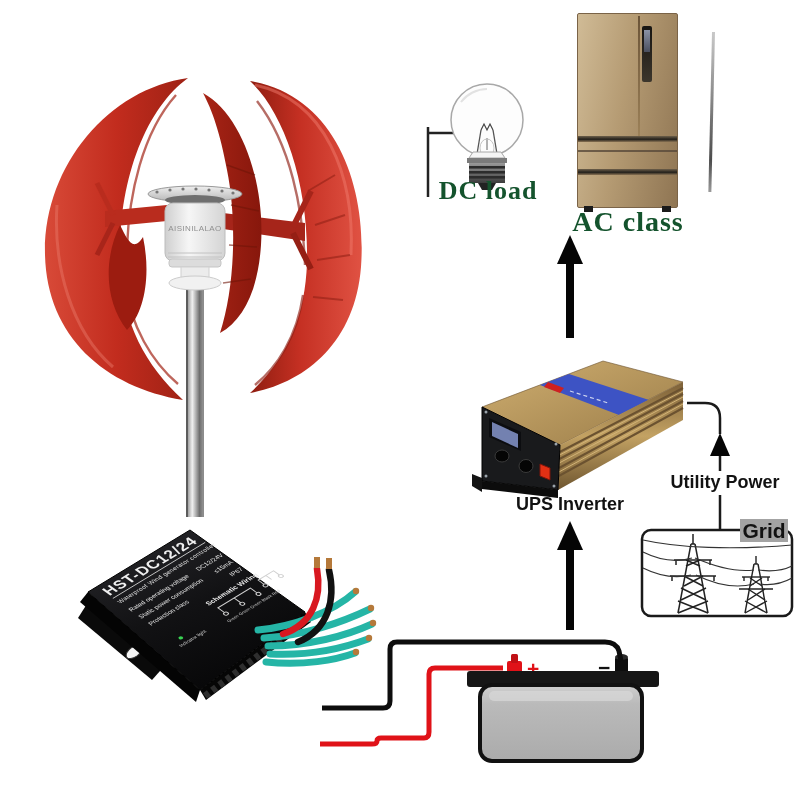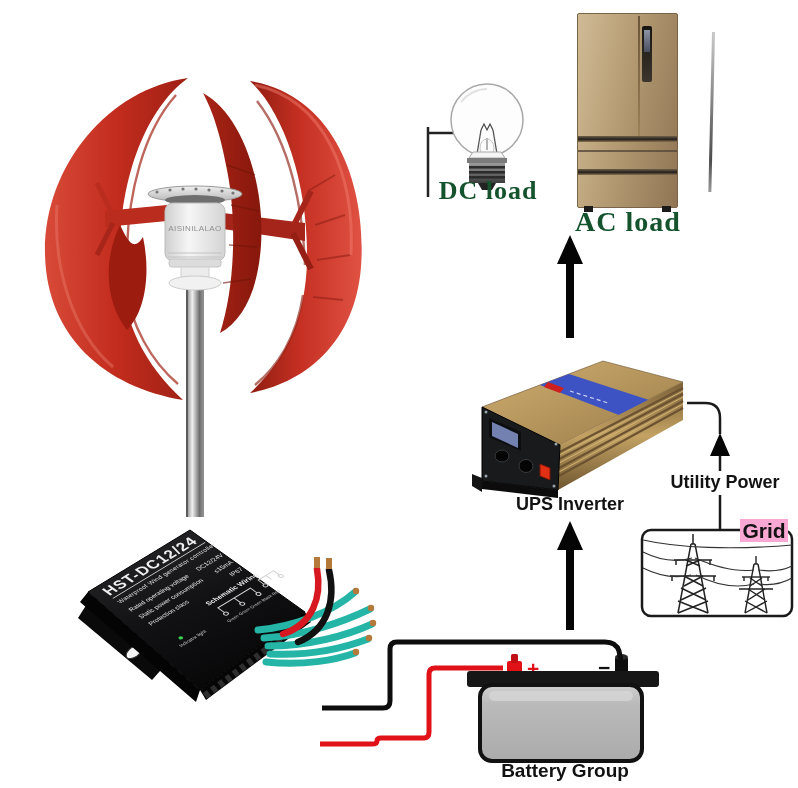--- a/index.html
+++ b/index.html
@@ -24,21 +24,21 @@
                    background:linear-gradient(#171512,#3c362c); border-radius:2px; }
   .fridge .panel .scr { position:absolute; left:20%; top:8%; width:55%; height:40%;
                    background:linear-gradient(#8b93a6,#4a4f5e); }
   .fridge .sep { position:absolute; left:0; width:100%; height:6px;
                  background:linear-gradient(#6e604b,#23201b 55%,#8a7354); }
   .fridge .hline { position:absolute; left:0; width:100%; height:2px; background:#57493a; opacity:.8; }
   .fridge .foot { position:absolute; bottom:-5px; width:9px; height:6px; background:#1b1b1b; }
   .thin-pole { position:absolute; left:712px; top:32px; width:2.5px; height:160px;
                transform:rotate(1.3deg); transform-origin:top center;
                background:linear-gradient(to bottom,#c9c9c9,#4c4c4c 80%,#9a9a9a); z-index:1; }
-  .grid-label-bg { background:#f9a8d4; padding:0 2px; }
+  .grid-label-bg { background:#a3a3a3; padding:0 2px; }
 </style>
 </head>
 <body>
 
 <div class="stage">
 
   <svg class="comp" style="left:5px; top:15px;" width="390" height="505" viewBox="0 0 390 505">
     <defs>
       <linearGradient id="bladeL" x1="0" y1="0" x2="1" y2="0">
         <stop offset="0" stop-color="#d84a38"></stop>
@@ -170,21 +170,21 @@
     <div class="split"></div>
     <div class="panel">
         <div class="scr"></div>
       </div>
     <div class="sep" style="top:63%;"></div>
     <div class="hline" style="top:70.5%;"></div>
     <div class="sep" style="top:80.5%;"></div>
     <div class="foot" style="left:6px;"></div>
     <div class="foot" style="right:6px;"></div>
   </div>
-  <div class="serif-label" style="left:572px; top:206px; width:112px; font-size:28px;">AC load</div>
+  <div class="serif-label" style="left:572px; top:206px; width:112px; font-size:28px;">AC class</div>
 
   <div class="thin-pole"></div>
 
   <svg class="comp" style="left:448px; top:352px;" width="248" height="152" viewBox="0 0 248 152">
     <defs>
       <linearGradient id="invTop" x1="0" y1="0" x2="1" y2="1">
         <stop offset="0" stop-color="#cfae70"></stop>
           <stop offset="1" stop-color="#9a7c48"></stop>
       </linearGradient>
       <linearGradient id="invSide" x1="0" y1="0" x2="0" y2="1">
@@ -353,21 +353,20 @@
     <rect x="92" y="26" width="15" height="13" rx="2" fill="#e01218"></rect>
     <rect x="96" y="19" width="7" height="9" rx="1.5" fill="#c01015"></rect>
     <text x="112" y="41" font-size="21" font-weight="bold" fill="#e01218">+</text>
     <rect x="200" y="22" width="13" height="16" rx="2" fill="#0d0d0d"></rect>
     <ellipse cx="206.5" cy="22" rx="6.5" ry="3" fill="#2a2a2a"></ellipse>
     <text x="183" y="40" font-size="21" font-weight="bold" fill="#111111">−</text>
     <rect x="52" y="36" width="192" height="16" rx="3" fill="#161616"></rect>
     <rect x="65" y="50" width="162" height="76" rx="12" fill="url(#batG)" stroke="#111" stroke-width="4"></rect>
     <rect x="74" y="56" width="144" height="10" rx="5" fill="#d8d8d8" opacity="0.7"></rect>
   </svg>
-  <div class="sans-label" style="left:487px; top:760px; width:156px; font-size:19px;">Battery Group</div>
 
   <svg class="overlay" width="798" height="788" viewBox="0 0 798 788">
 
     <g>
       <line x1="570" y1="338" x2="570" y2="262" stroke="#050505" stroke-width="8"></line>
       <polygon points="570,235 557,264 583,264" fill="#050505"></polygon>
     </g>
 
     <g>
       <line x1="570" y1="630" x2="570" y2="548" stroke="#050505" stroke-width="8"></line>

